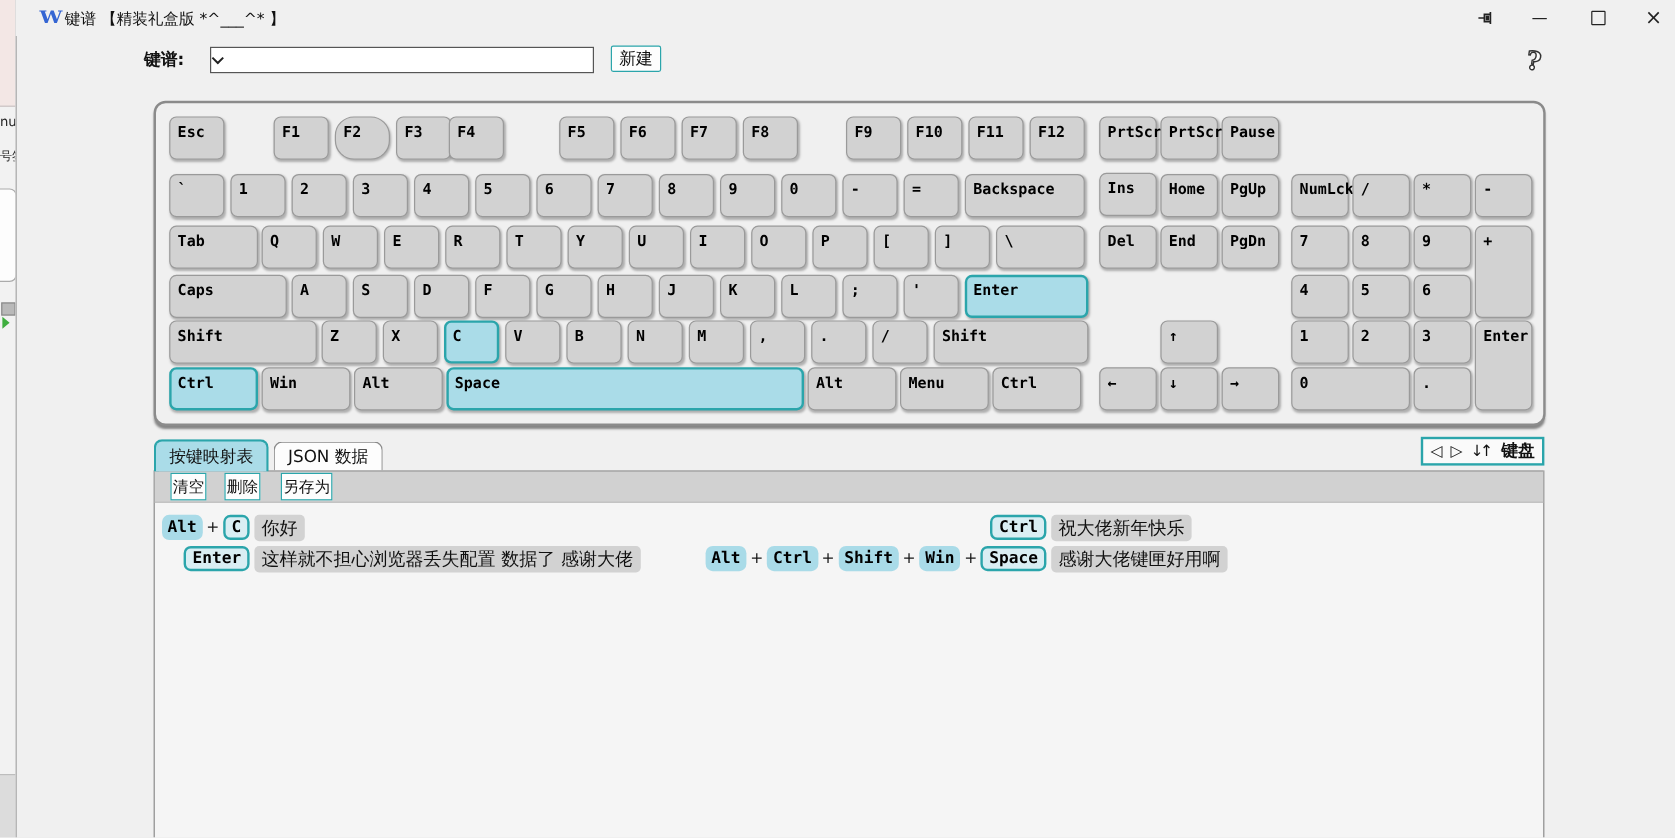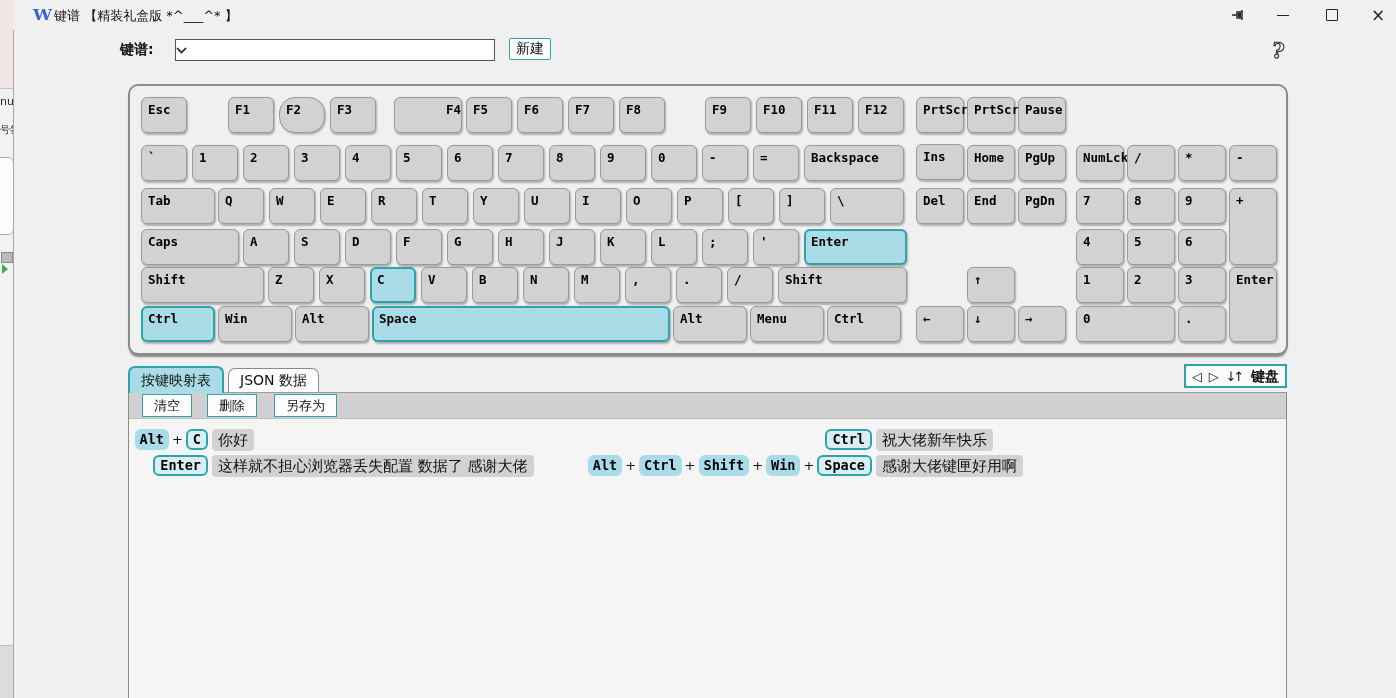--- a/index.html
+++ b/index.html
@@ -51,21 +51,21 @@
   .tab.active{left:128px;top:366px;width:96px;height:27px;background:#aadce8;border:2px solid #2ba5ab;border-bottom:none;z-index:3;}
   .tab.inactive{left:228px;top:368px;width:91px;height:25px;background:#fdfdfd;border:1px solid #8b8b8b;border-bottom:none;z-index:1;}
   .side-group{position:absolute;left:1184px;top:364px;width:103px;height:24px;box-sizing:border-box;background:#fafafa;border:2px solid #2ba5ab;display:flex;align-items:center;justify-content:space-between;padding:0 6px;z-index:3;}
   .side-group .sg{font-size:13px;color:#111;line-height:1;}
   .side-group .sg.updown{letter-spacing:-3px;padding-right:3px;}
   .side-group .sg.kblabel{font-size:14px;font-weight:bold;letter-spacing:0;}
 
   
   .panel{position:absolute;left:128px;top:392px;width:1159px;height:306px;background:#f5f5f5;border-left:1px solid #8b8b8b;border-right:1px solid #8b8b8b;box-sizing:border-box;z-index:2;}
   .toolbar{position:absolute;left:0;top:0;width:100%;height:27px;background:#d1d1d1;border-top:1px solid #9a9a9a;border-bottom:1px solid #bdbdbd;box-sizing:border-box;display:flex;align-items:center;}
-  .tb-btn{height:23px;margin-left:13px;padding:0 11px;background:#fdfdfd;border:1.6px solid #2ba5ab;font-size:13px;color:#111;display:flex;align-items:center;box-sizing:border-box;}
+  .tb-btn{height:23px;margin-left:13px;padding:0 1px;background:#fdfdfd;border:1.6px solid #2ba5ab;font-size:13px;color:#111;display:flex;align-items:center;box-sizing:border-box;}
   .tb-btn:nth-child(2){margin-left:15px;}
   .tb-btn:nth-child(3){margin-left:17px;}
 
   
   .maplist{position:absolute;top:36px;}
   .maplist.left{left:9px;}
   .maplist.right{left:485px;}
   .map-row{display:flex;align-items:center;height:23px;margin-bottom:3px;}
   .map-keys{display:flex;align-items:center;justify-content:flex-end;}
   .maplist.left .map-keys{width:70px;}
@@ -119,21 +119,21 @@
   </span>
 </div>
 <div class="new-btn">新建</div>
 <span class="help-q">?</span>
 
 <div class="kb" id="kb">
     <div class="key" style="left: 11px; top: 11px; width: 46px; height: 36px;">Esc</div>
     <div class="key" style="left: 98px; top: 11px; width: 46px; height: 36px;">F1</div>
     <div class="key" style="left: 149px; top: 11px; width: 46px; height: 36px; border-radius: 16px;">F2</div>
     <div class="key" style="left: 200px; top: 11px; width: 46px; height: 36px;">F3</div>
-    <div class="key" style="left: 264px; top: 11px; width: 68px; height: 36px; text-align: right;">F4</div>
+    <div class="key" style="left: 244px; top: 11px; width: 46px; height: 36px;">F4</div>
     <div class="key" style="left: 336px; top: 11px; width: 46px; height: 36px;">F5</div>
     <div class="key" style="left: 387px; top: 11px; width: 46px; height: 36px;">F6</div>
     <div class="key" style="left: 438px; top: 11px; width: 46px; height: 36px;">F7</div>
     <div class="key" style="left: 489px; top: 11px; width: 46px; height: 36px;">F8</div>
     <div class="key" style="left: 575px; top: 11px; width: 46px; height: 36px;">F9</div>
     <div class="key" style="left: 626px; top: 11px; width: 46px; height: 36px;">F10</div>
     <div class="key" style="left: 677px; top: 11px; width: 46px; height: 36px;">F11</div>
     <div class="key" style="left: 728px; top: 11px; width: 46px; height: 36px;">F12</div>
     <div class="key" style="left: 786px; top: 11px; width: 48px; height: 36px;">PrtScr</div>
     <div class="key" style="left: 837px; top: 11px; width: 48px; height: 36px;">PrtScr</div>

